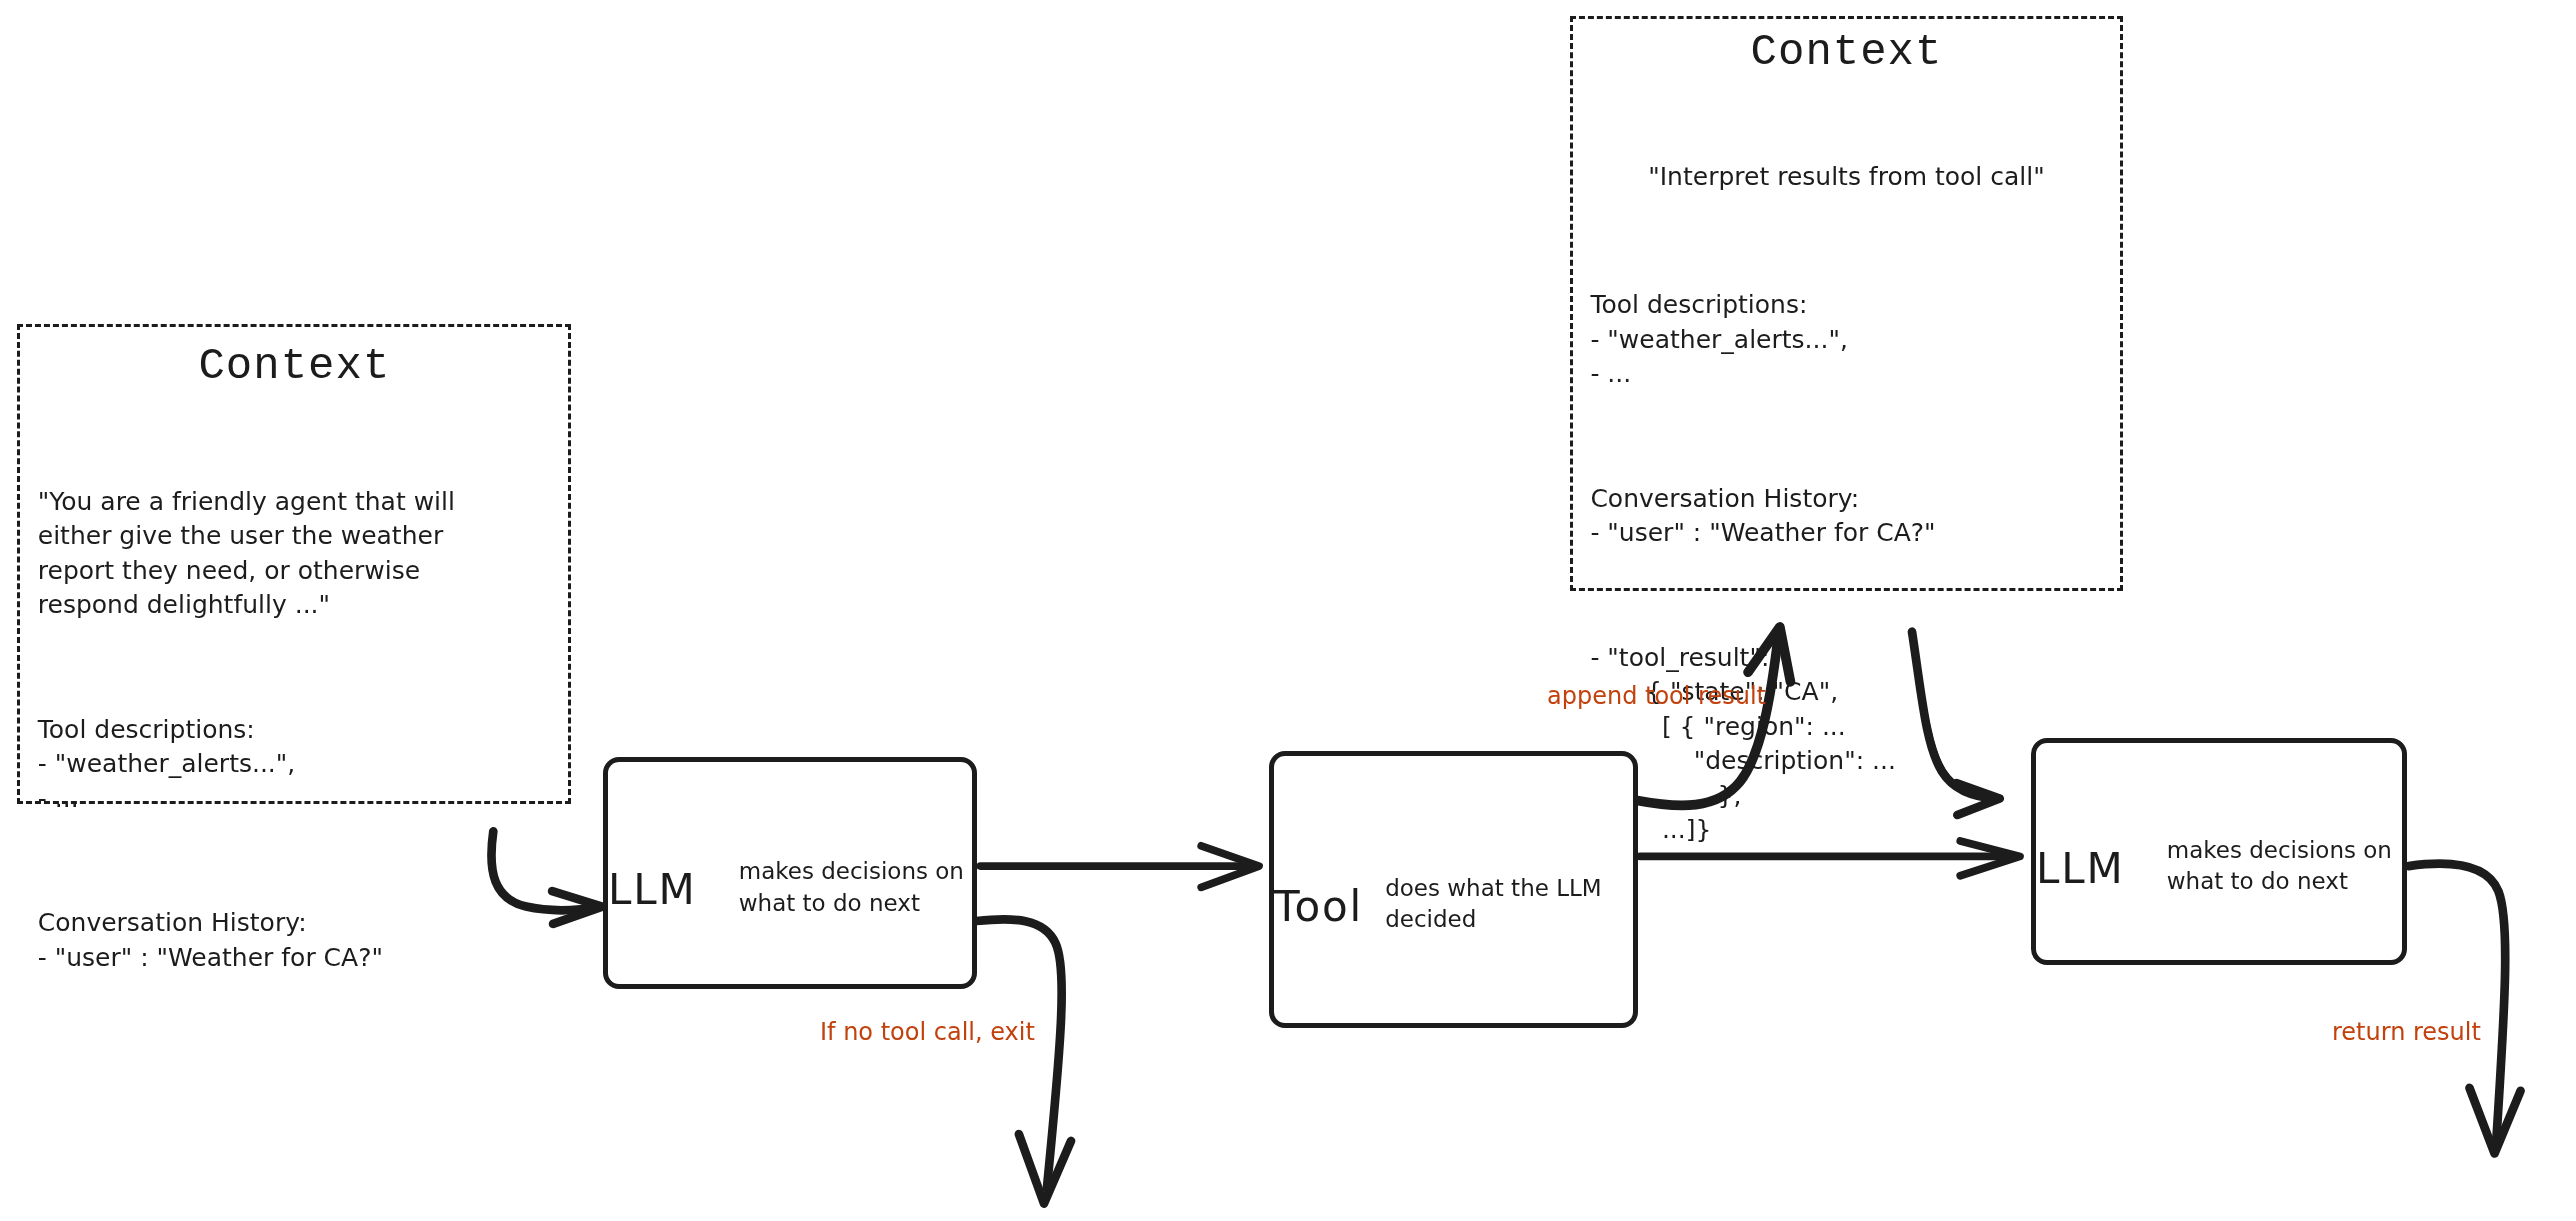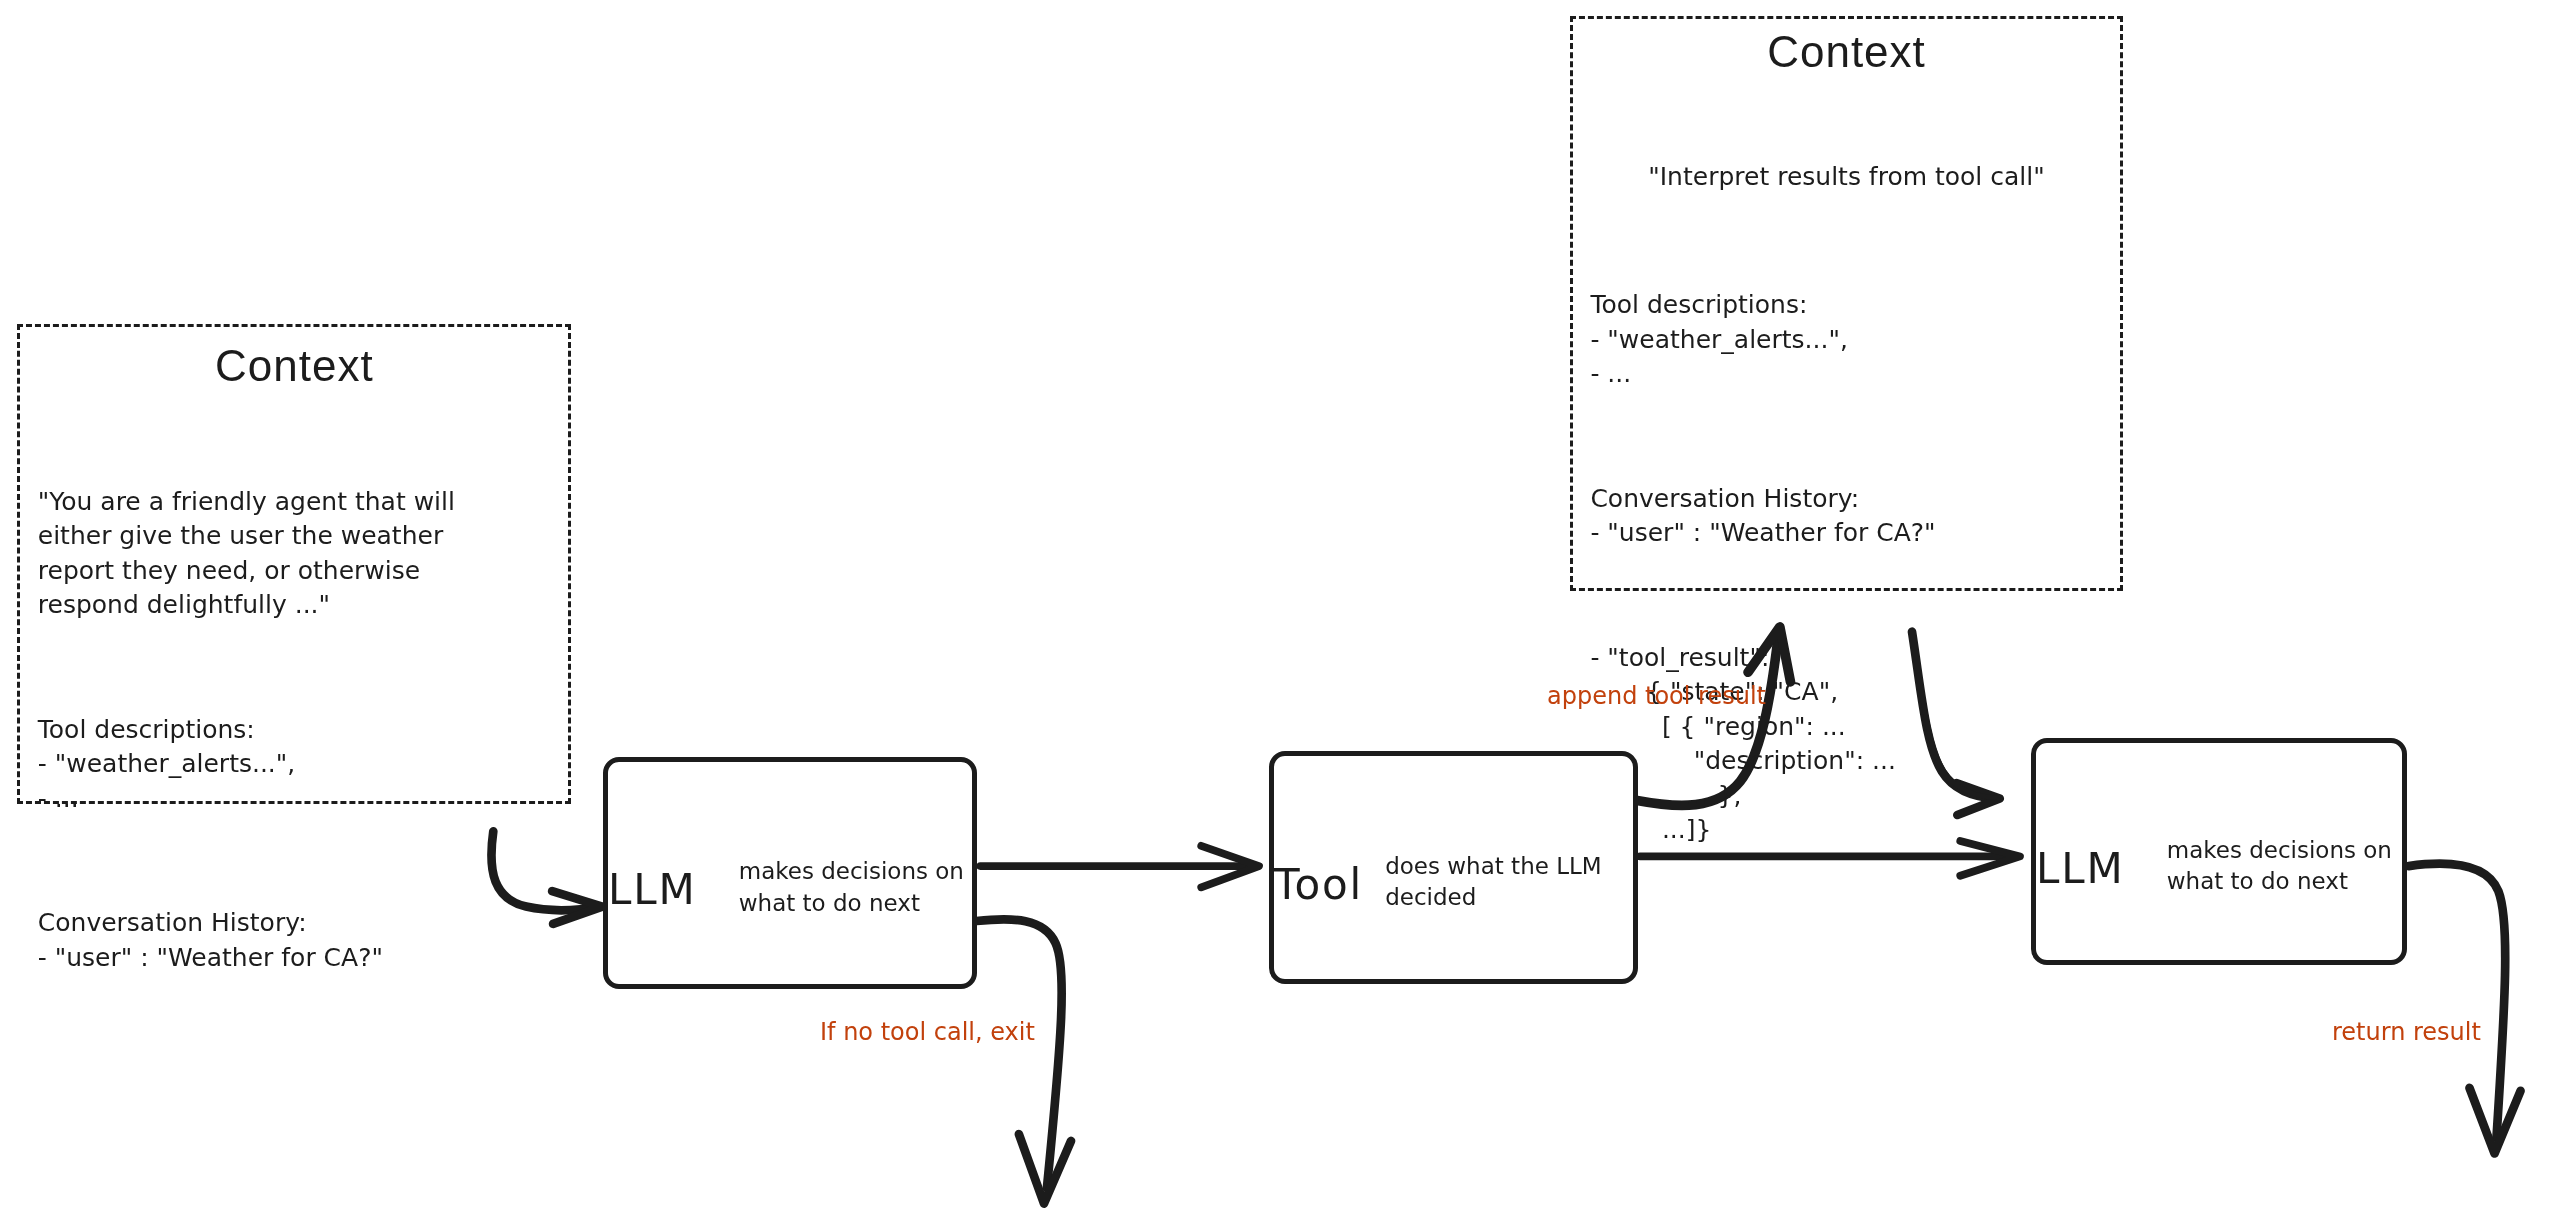--- a/index.html
+++ b/index.html
@@ -29,21 +29,21 @@
     position: absolute;
     border: 3.9px dashed #1c1c1c;
     box-sizing: border-box;
     background: transparent;
   }
   .ctx-title {
     text-align: center;
     font-size: 44px;
     color: #1c1c1c;
     letter-spacing: 1px;
-    font-family: Liberation Sans, sans-serif;
+    font-family: Liberation Mono, monospace;
   }
   .ctx-body {
     font-size: 25px;
     line-height: 1.38;
     color: #1c1c1c;
     white-space: pre-wrap;
     font-family: "DejaVu Sans", sans-serif;
   }
   .ctx-para { margin: 0 0 21px 0; white-space: pre-wrap; }
   .ctx-para:last-child { margin-bottom: 0; }
@@ -93,21 +93,21 @@
     color: #1c1c1c;
     margin-top: 29px;
     width: 100%;
     padding-left: 42px;
     box-sizing: border-box;
     white-space: pre-line;
     font-family: "DejaVu Sans", sans-serif;
   }
 
   #node-llm-1 { left: 603px; top: 757px; width: 374px; height: 232px; }
-  #node-tool  { left: 1269px; top: 751px; width: 369px; height: 233px; }
+  #node-tool  { left: 1269px; top: 751px; width: 369px; height: 277px; }
   #node-llm-2 { left: 2031px; top: 738px; width: 376px; height: 227px; }
   #node-tool .node-sub { padding-left: 22px; }
 
   
   .edge-label {
     position: absolute;
     font-size: 24px;
     color: #c2410c;
     white-space: nowrap;
     font-family: "DejaVu Sans", sans-serif;

